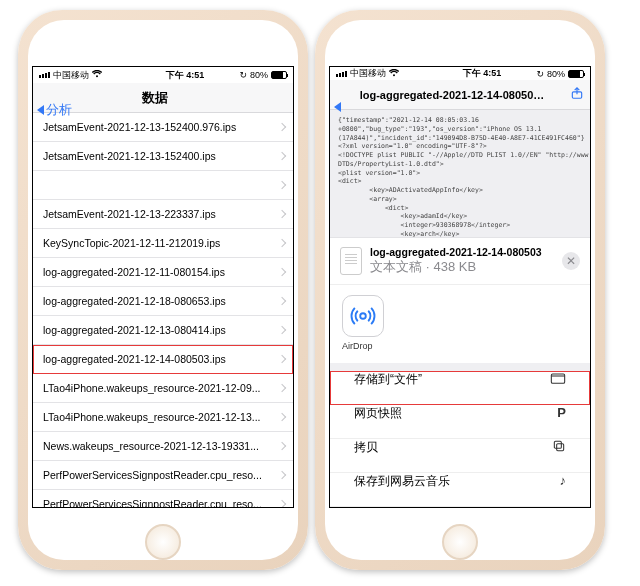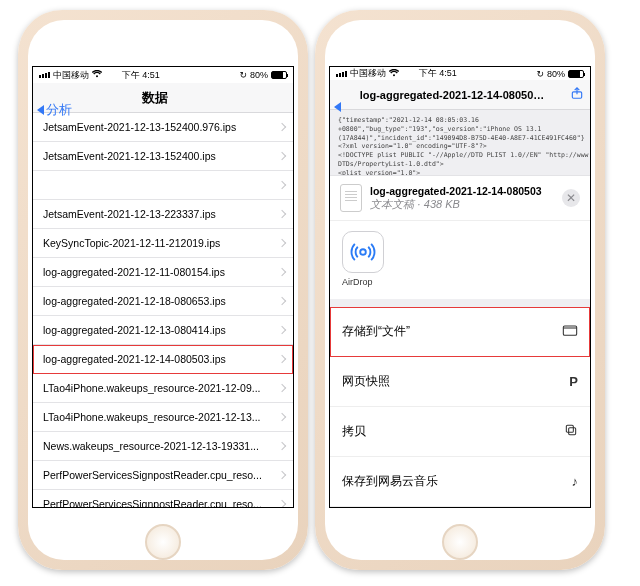--- a/index.html
+++ b/index.html
@@ -6,21 +6,21 @@
   body { background: #fff; width: 640px; height: 586px; overflow: hidden; }
   .stage { display: flex; gap: 7px; padding: 10px 18px; }
   .phone { width: 290px; height: 560px; border-radius: 44px; background: linear-gradient(135deg,#f4e2d0,#e9d3bd); padding: 10px; box-shadow: 0 2px 6px rgba(0,0,0,0.25); position: relative; }
   .bezel { width:100%; height:100%; background:#fff; border-radius:36px; padding:46px 4px 52px 4px; position:relative; }
   .speaker { position:absolute; top:22px; left:50%; transform:translateX(-50%); width:44px; height:5px; background:#cbb9a6; border-radius:3px; }
   .camera  { position:absolute; top:20px; left:calc(50% - 46px); width:8px; height:8px; background:#cbb9a6; border-radius:50%; }
   .home { position:absolute; bottom:10px; left:50%; transform:translateX(-50%); width:36px; height:36px; border:2px solid #e6d5c2; border-radius:50%; background:radial-gradient(#fff,#f3e6d6);}
   .screen { width:100%; height:100%; border:1px solid #000; background:#fff; overflow:hidden; position:relative; display:flex; flex-direction:column;}
   .statusbar { height:16px; font-size:9px; display:flex; align-items:center; padding:0 6px; color:#000; }
   .statusbar .sb-left { flex:1; display:flex; gap:3px; align-items:center;}
-  .statusbar .sb-center{ flex:1; text-align:left;}
+  .statusbar .sb-center{ flex:1; text-align:right;font-weight:bold;}
   .statusbar .sb-right{ flex:1; text-align:right; display:flex; justify-content:flex-end; gap:3px; align-items:center;}
   .sigbars { display:inline-flex; gap:1px; align-items:flex-end;}
   .sigbars i{ width:2px; background:#000; display:block;}
   .sigbars i:nth-child(1){height:3px}.sigbars i:nth-child(2){height:4px}.sigbars i:nth-child(3){height:5px}.sigbars i:nth-child(4){height:6px}
   .batt { display:inline-block; width:16px; height:8px; border:1px solid #000; border-radius:2px; position:relative;}
   .batt::after{content:"";position:absolute;right:-2px;top:2px;width:1px;height:3px;background:#000;}
   .batt > i{display:block;height:100%;width:80%;background:#000;}
   .navbar { height:30px; background:#f7f7f8; border-bottom:1px solid #d9d9dc; display:flex; align-items:center; position:relative;}
   .nav-back { color:#3378f6; font-size:13px; display:flex; align-items:center; padding-left:4px; gap:2px;margin-top:24px;}
   .nav-title{ position:absolute; left:0; right:16px; text-align:center; font-size:13px; font-weight:600; pointer-events:none;}
@@ -32,28 +32,28 @@
   .row .label{ flex:1; white-space:nowrap; overflow:hidden; text-overflow:ellipsis;}
   .row.selected{ outline:1.5px solid #e63a3a; outline-offset:-1px;}
   
   .codearea{ background:#efeff2; font-family:Menlo,Consolas,monospace; font-size:6.5px; color:#444; padding:6px 8px; line-height:1.35; white-space:pre; overflow:hidden; height:170px;}
   .sheet{ flex:1; background:#fff; border-top:1px solid #e3e3e6; display:flex; flex-direction:column;}
   .fileChip{ padding:8px 10px; display:flex; align-items:center; gap:8px; border-bottom:1px solid #eee;}
   .fileIcon{ width:22px;height:28px;border:1px solid #ccc;border-radius:3px;position:relative;background:#fff;}
   .fileIcon::before{content:"";position:absolute;top:6px;left:4px;right:4px;height:1px;background:#ccc;box-shadow:0 3px 0 #ccc,0 6px 0 #ccc,0 9px 0 #ccc;}
   .fileMeta{display:flex;flex-direction:column;}
   .fileName{font-size:10.5px;font-weight:600;}
-  .fileSub{font-size:11px;color:#8a8a8e;font-style:italic;}
+  .fileSub{font-size:13px;color:#8a8a8e;}
   .closex{ color:#8a8a8e; font-size:12px; background:#e7e7ea; width:18px;height:18px;border-radius:9px;display:flex;align-items:center;justify-content:center;}
   .airdropRow{ padding:10px 12px 12px; border-bottom:8px solid #efeff2;}
   .airdropIcon{ width:42px;height:42px;border-radius:10px;border:1px solid #d0d0d4;display:flex;align-items:center;justify-content:center;}
   .airdropIcon svg{width:28px;height:28px;}
   .airdropLabel{ font-size:9px; margin-top:4px; color:#333;}
   .actions{ }
-  .action{ height:50px; display:flex; align-items:center; padding:0 12px; font-size:12px; border-bottom:1px solid #eee; justify-content:space-between;}
+  .action{ height:34px; display:flex; padding:0 24px; font-size:12px; border-bottom:1px solid #eee; justify-content:space-between;}
   .action.selected{ outline:1.5px solid #e63a3a; outline-offset:-1px;}
   .aicon{ font-size:13px; color:#333;}
   .arrow-left { display:inline-block; width:0;height:0;border-top:5px solid transparent;border-bottom:5px solid transparent;border-right:7px solid #3378f6;}
   .chev { display:inline-block; width:6px;height:6px;border-top:1.5px solid #c6c6c9;border-right:1.5px solid #c6c6c9; transform:rotate(45deg); position:absolute;}
 </style>
 </head>
 <body>
 
 <div class="stage">
 

